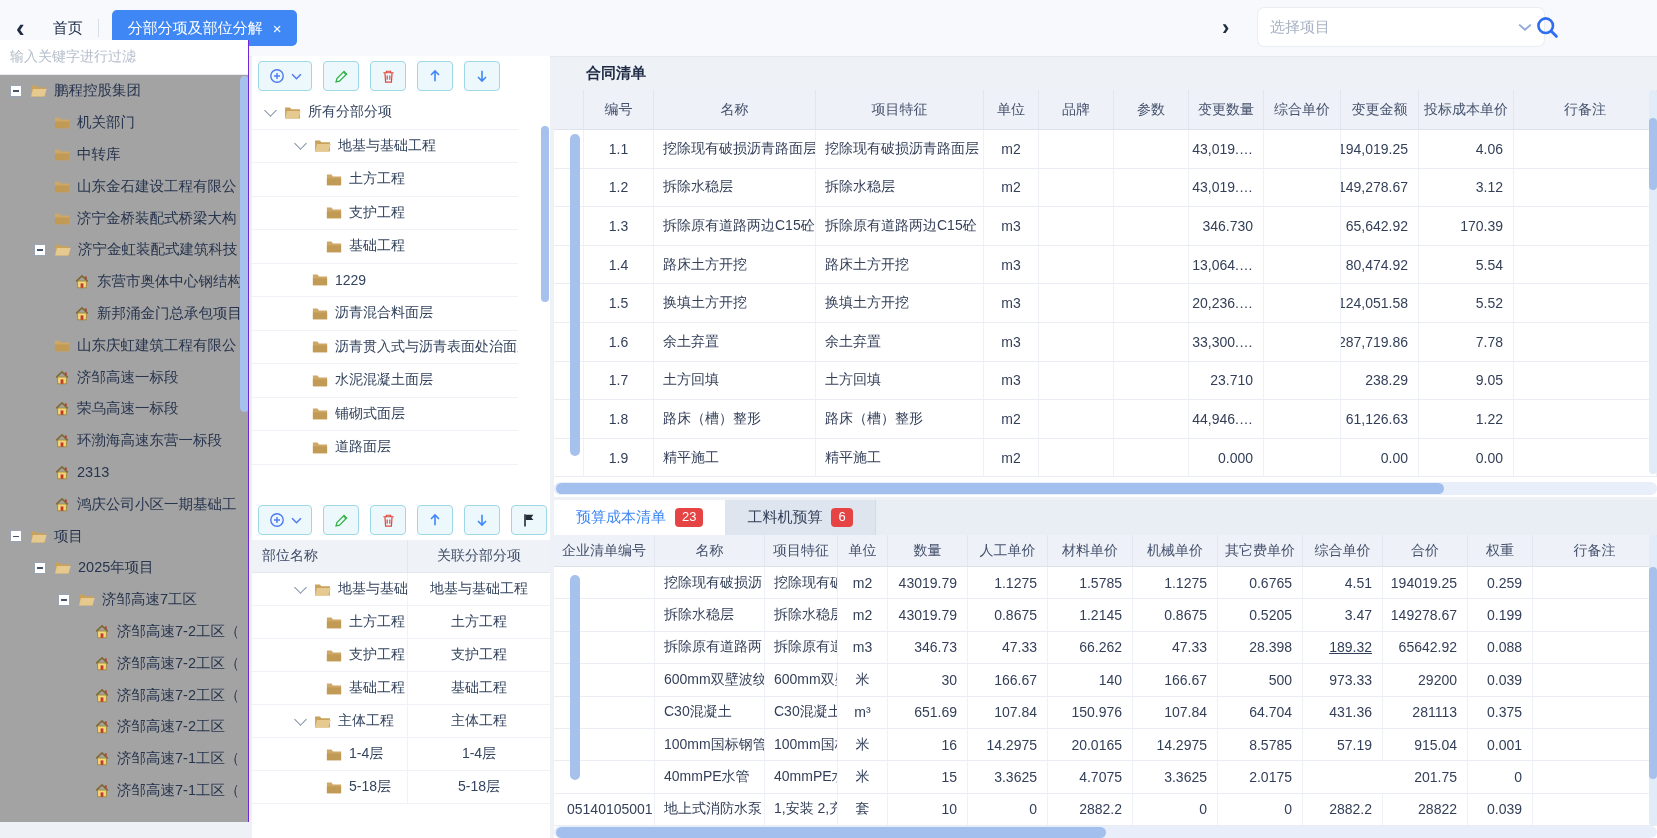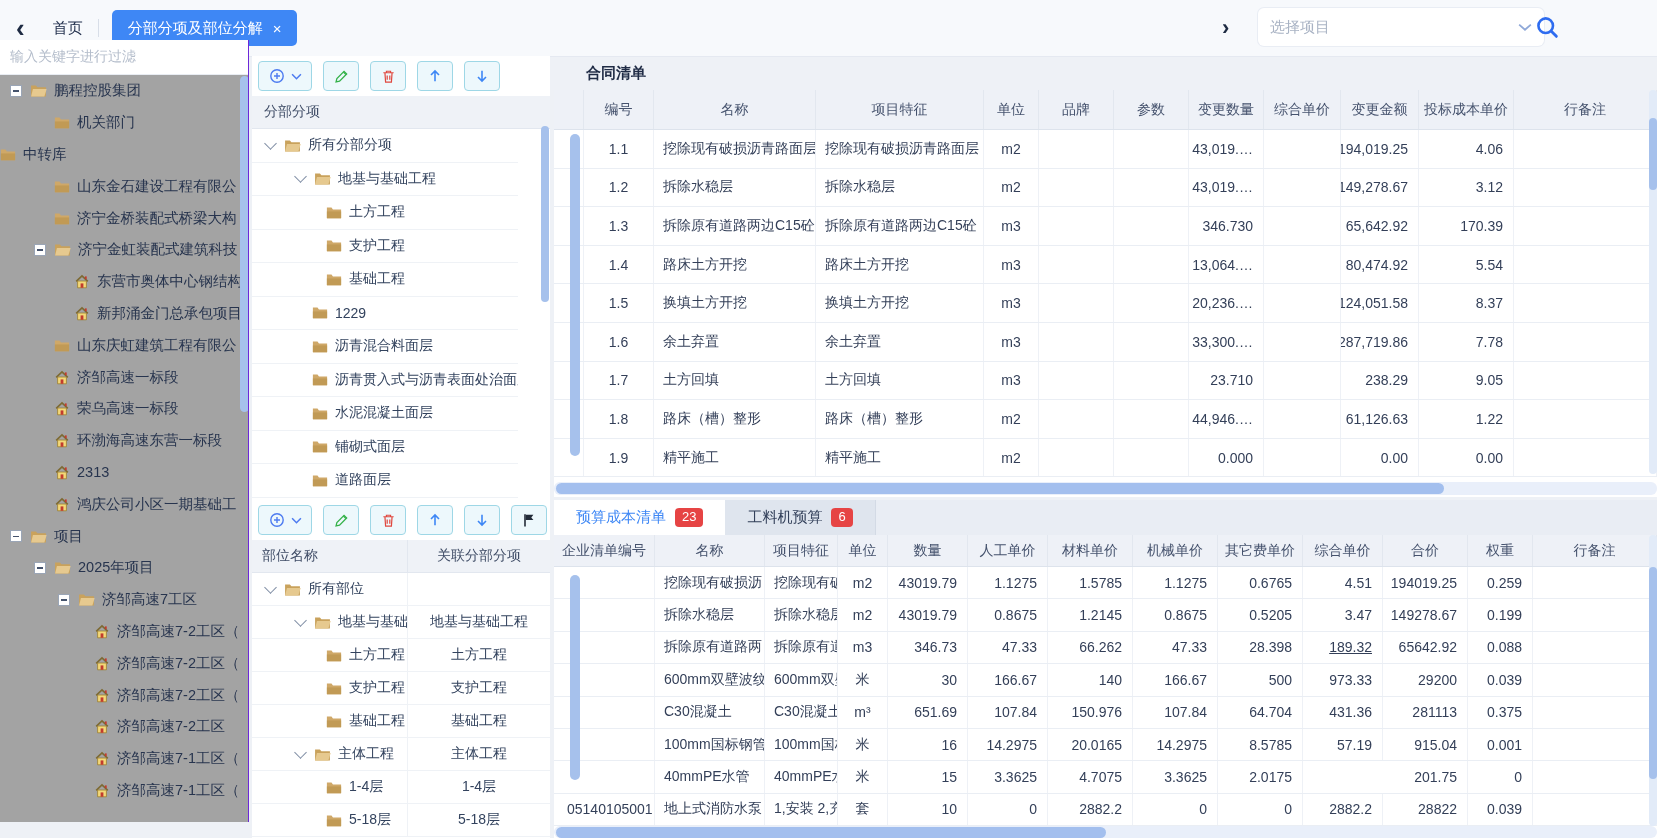--- a/index.html
+++ b/index.html
@@ -123,21 +123,21 @@
       </div>
       <div class="srow" style="padding-left: 54px;">
         <span class="ticon">
           <svg width="16" height="13" viewBox="0 0 18 14">
             <path d="M1 1.5h5.2l1.6 2H17v10H1z" fill="#cfa868"></path>
             <path d="M1 5.8h16v7.7H1z" fill="#c19a55"></path>
           </svg>
         </span>
         <span class="lbl">机关部门</span>
       </div>
-      <div class="srow" style="">
+      <div class="srow" style="padding-left: 54px;">
         <span class="ticon">
           <svg width="16" height="13" viewBox="0 0 18 14">
             <path d="M1 1.5h5.2l1.6 2H17v10H1z" fill="#cfa868"></path>
             <path d="M1 5.8h16v7.7H1z" fill="#c19a55"></path>
           </svg>
         </span>
         <span class="lbl">中转库</span>
       </div>
       <div class="srow" style="padding-left: 54px;">
         <span class="ticon">
@@ -391,23 +391,20 @@
         </span>
       </div>
       <div class="tbtn">
         <span style="display: flex;">
           <svg width="14" height="14" viewBox="0 0 14 14" fill="none" stroke="#3e87f5" stroke-width="1.6">
             <path d="M7 1.8v10M3 8l4 4 4-4"></path>
           </svg>
         </span>
       </div>
     </div>
-  <div class="phead">
-    <span>分部分项</span>
-  </div>
   <div id="mt-tree">
       <div class="drow" style="padding-left: 14px;">
         <span class="caret"></span>
         <span class="ticon">
           <svg width="17" height="13" viewBox="0 0 18 14">
             <path d="M1 1.5h5.2l1.6 2H17v10H1z" fill="#c9a25c"></path>
             <path d="M3 5.5h14.8L15.3 13.5H1z" fill="#e6c98f"></path>
           </svg>
         </span>
         <span class="lbl">所有分部分项</span>
@@ -558,33 +555,20 @@
             <path d="M3.8 1.8h7.6l-2.1 2.6 2.1 2.6H3.8z" fill="#222b38"></path>
           </svg>
         </span>
       </div>
     </div>
   <div class="lhead">
     <div class="lc1">部位名称</div>
     <div class="lc2">关联分部分项</div>
   </div>
   <div id="mb-rows">
-      <div class="lrow">
-        <div class="lc1" style="padding-left: 14px;">
-          <span class="caret"></span>
-          <span class="ticon">
-            <svg width="17" height="13" viewBox="0 0 18 14">
-              <path d="M1 1.5h5.2l1.6 2H17v10H1z" fill="#c9a25c"></path>
-              <path d="M3 5.5h14.8L15.3 13.5H1z" fill="#e6c98f"></path>
-            </svg>
-          </span>
-          <span class="lbl">所有部位</span>
-        </div>
-        <div class="lc2"></div>
-      </div>
       <div class="lrow">
         <div class="lc1" style="padding-left: 44px;">
           <span class="caret"></span>
           <span class="ticon">
             <svg width="17" height="13" viewBox="0 0 18 14">
               <path d="M1 1.5h5.2l1.6 2H17v10H1z" fill="#c9a25c"></path>
               <path d="M3 5.5h14.8L15.3 13.5H1z" fill="#e6c98f"></path>
             </svg>
           </span>
           <span class="lbl">地基与基础工程</span>
@@ -746,21 +730,21 @@
         <div class="g-cell" style="width: 30px;"></div>
         <div class="g-cell al-c" style="width: 70px;">1.5</div>
         <div class="g-cell al-l" style="width: 162px;">换填土方开挖</div>
         <div class="g-cell al-l" style="width: 168px;">换填土方开挖</div>
         <div class="g-cell al-c" style="width: 55px;">m3</div>
         <div class="g-cell al-c" style="width: 75px;"></div>
         <div class="g-cell al-c" style="width: 75px;"></div>
         <div class="g-cell al-r" style="width: 75px;">20,236.…</div>
         <div class="g-cell al-r" style="width: 77px;"></div>
         <div class="g-cell al-r" style="width: 78px;">124,051.58</div>
-        <div class="g-cell al-r" style="width: 95px;">8.37</div>
+        <div class="g-cell al-r" style="width: 95px;">5.52</div>
         <div class="g-cell al-l" style="width: 143px;"></div>
       </div>
       <div class="grid-row" style="height: 38.6px;">
         <div class="g-cell" style="width: 30px;"></div>
         <div class="g-cell al-c" style="width: 70px;">1.6</div>
         <div class="g-cell al-l" style="width: 162px;">余土弃置</div>
         <div class="g-cell al-l" style="width: 168px;">余土弃置</div>
         <div class="g-cell al-c" style="width: 55px;">m3</div>
         <div class="g-cell al-c" style="width: 75px;"></div>
         <div class="g-cell al-c" style="width: 75px;"></div>

